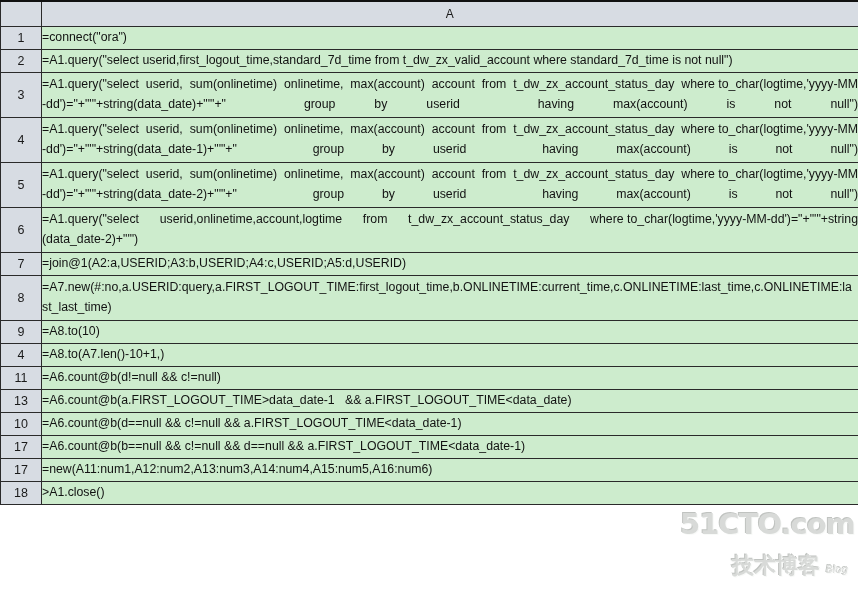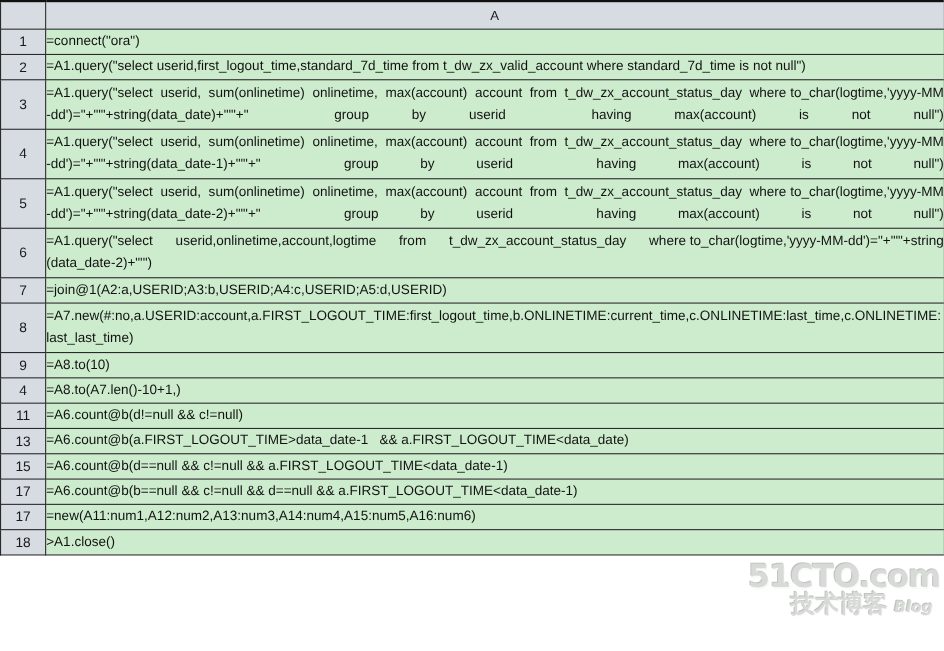--- a/index.html
+++ b/index.html
@@ -129,38 +129,38 @@
       -1px -1px 0 #8e938e;
     line-height: 1;
     text-align: right;
     padding-right: 2px;
   }
   .wm-sub {
     display: flex;
     align-items: flex-end;
     justify-content: flex-end;
     gap: 6px;
-    margin-top: 0;
+    margin-top: 16px;
     padding-right: 4px;
   }
   .wm-cn {
     font-family: "DejaVu Sans", sans-serif;
     font-weight: bold;
     font-size: 22px;
     color: #b9bdb9;
     text-shadow:
        1px 1px 0 #f4f6f4,
       -1px -1px 0 #8e938e;
     line-height: 1;
   }
   .wm-blog {
     font-family: "DejaVu Sans", sans-serif;
-    font-weight: bold;
+    font-weight: normal;
     font-style: italic;
-    font-size: 14px;
+    font-size: 10px;
     color: #b9bdb9;
     text-shadow:
        1px 1px 0 #f4f6f4,
       -1px -1px 0 #8e938e;
     line-height: 1;
     padding-bottom: 2px;
   }
 </style>
 </head>
 <body>
@@ -205,40 +205,40 @@
         <tr class="h-double">
           <td class="rowhead">6</td>
           <td class="cell justify spread">=A1.query("select      userid,onlinetime,account,logtime      from      t_dw_zx_account_status_day      where to_char(logtime,'yyyy-MM-dd')="+"'"+string(data_date-2)+"'")</td>
         </tr>
         <tr class="h-single">
           <td class="rowhead">7</td>
           <td class="cell">=join@1(A2:a,USERID;A3:b,USERID;A4:c,USERID;A5:d,USERID)</td>
         </tr>
         <tr class="h-double">
           <td class="rowhead">8</td>
-          <td class="cell">=A7.new(#:no,a.USERID:account,a.FIRST_LOGOUT_TIME:first_logout_time,b.ONLINETIME:current_time,c.ONLINETIME:last_time,c.ONLINETIME:last_last_time)</td>
+          <td class="cell">=A7.new(#:no,a.USERID:query,a.FIRST_LOGOUT_TIME:first_logout_time,b.ONLINETIME:current_time,c.ONLINETIME:last_time,c.ONLINETIME:last_last_time)</td>
         </tr>
         <tr class="h-single">
           <td class="rowhead">9</td>
           <td class="cell">=A8.to(10)</td>
         </tr>
         <tr class="h-single">
           <td class="rowhead">4</td>
           <td class="cell">=A8.to(A7.len()-10+1,)</td>
         </tr>
         <tr class="h-single">
           <td class="rowhead">11</td>
           <td class="cell">=A6.count@b(d!=null &amp;&amp; c!=null)</td>
         </tr>
         <tr class="h-single">
           <td class="rowhead">13</td>
           <td class="cell">=A6.count@b(a.FIRST_LOGOUT_TIME&gt;data_date-1   &amp;&amp; a.FIRST_LOGOUT_TIME&lt;data_date)</td>
         </tr>
         <tr class="h-single">
-          <td class="rowhead">15</td>
+          <td class="rowhead">10</td>
           <td class="cell">=A6.count@b(d==null &amp;&amp; c!=null &amp;&amp; a.FIRST_LOGOUT_TIME&lt;data_date-1)</td>
         </tr>
         <tr class="h-single">
           <td class="rowhead">17</td>
           <td class="cell">=A6.count@b(b==null &amp;&amp; c!=null &amp;&amp; d==null &amp;&amp; a.FIRST_LOGOUT_TIME&lt;data_date-1)</td>
         </tr>
         <tr class="h-single">
           <td class="rowhead">17</td>
           <td class="cell">=new(A11:num1,A12:num2,A13:num3,A14:num4,A15:num5,A16:num6)</td>
         </tr>

